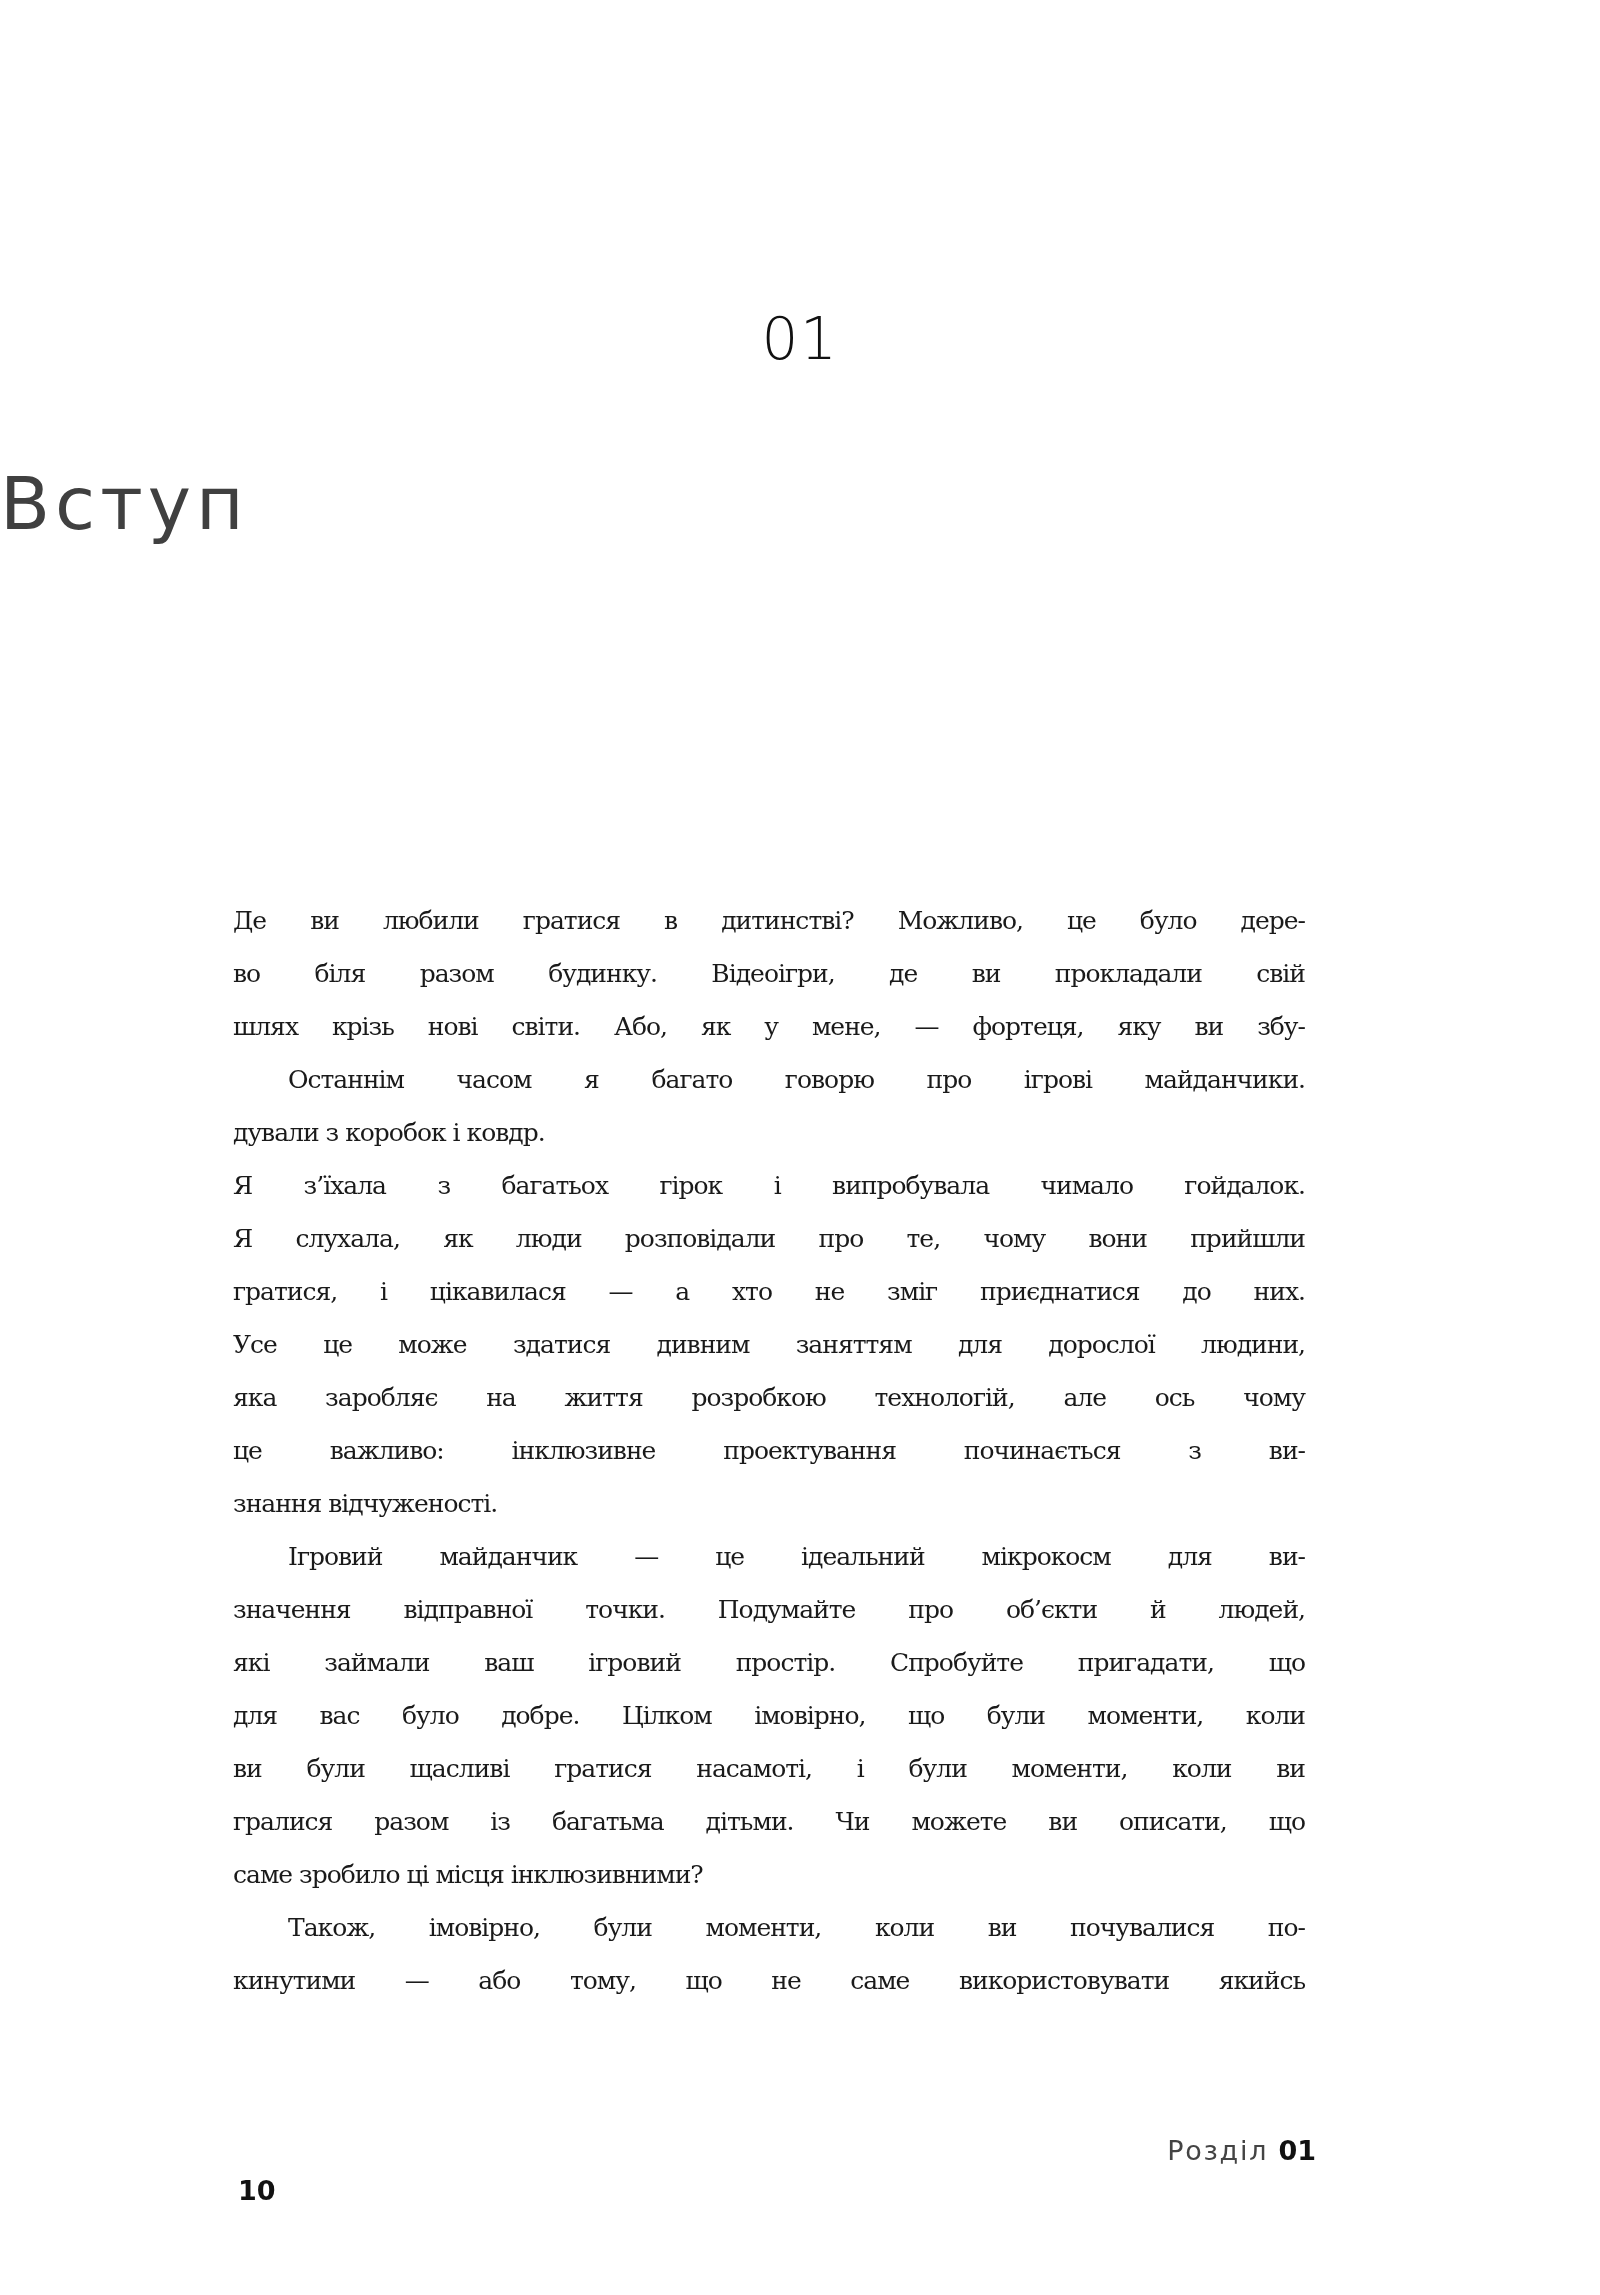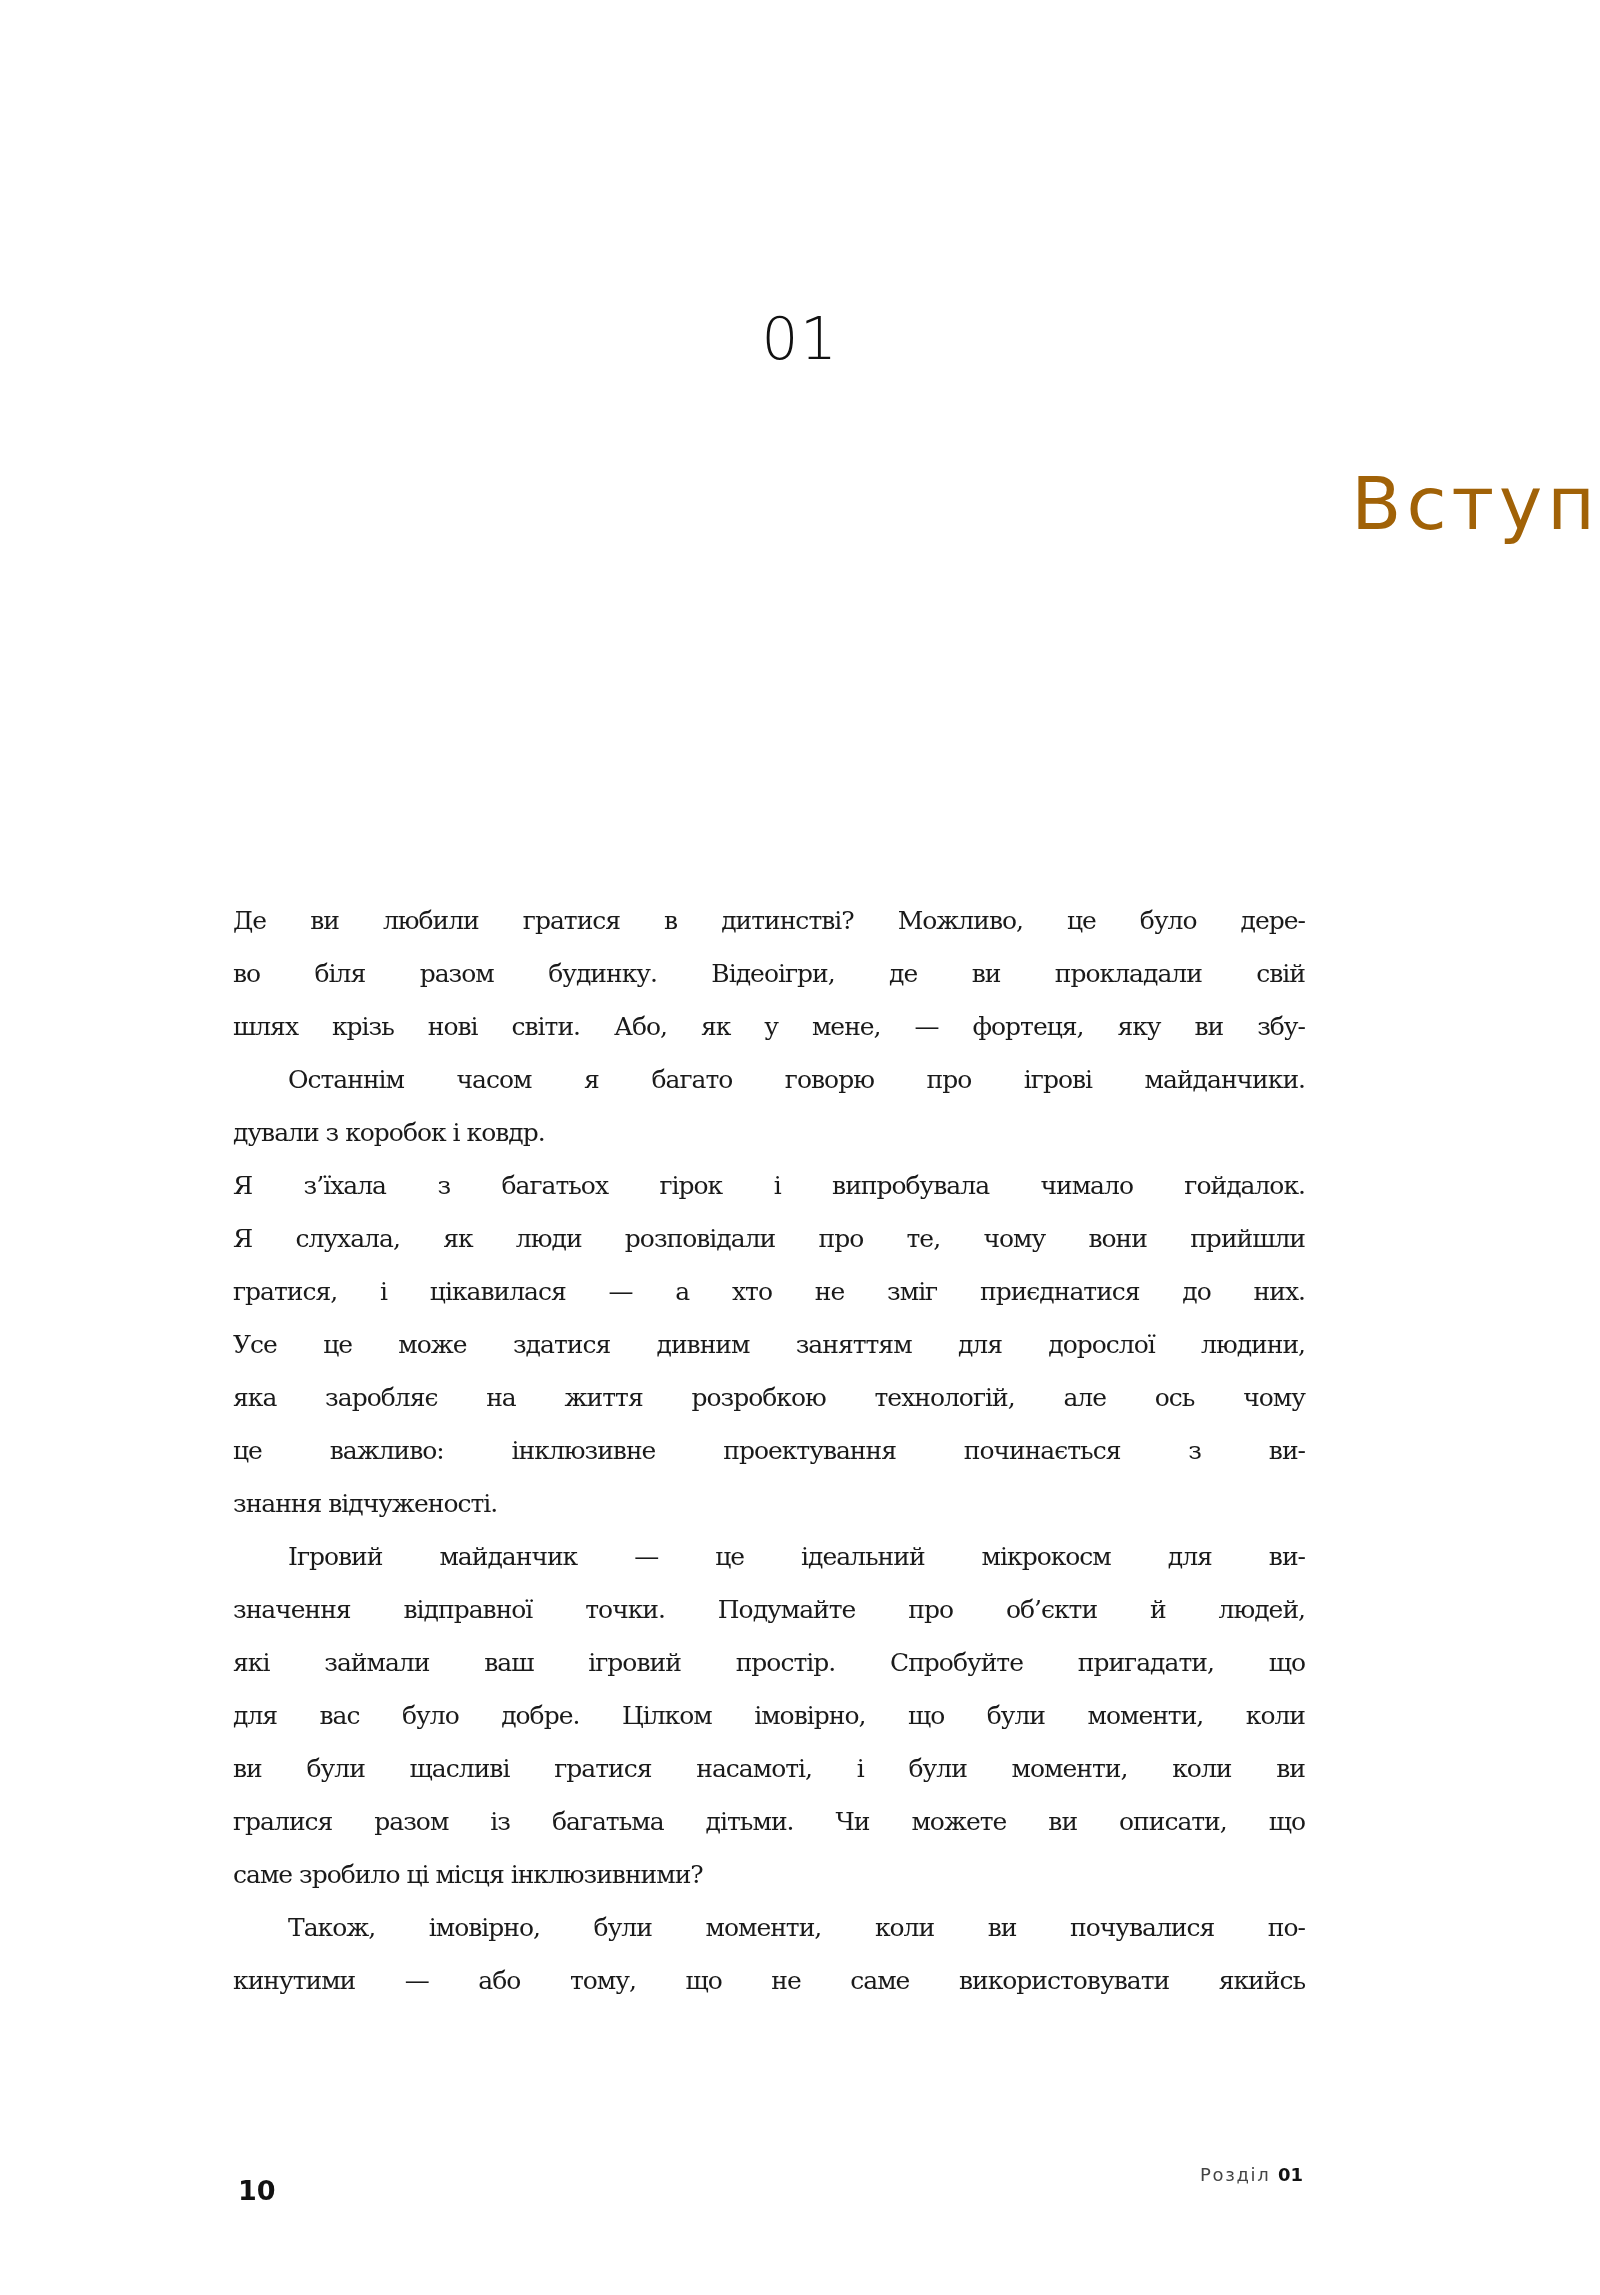--- a/index.html
+++ b/index.html
@@ -4,23 +4,23 @@
 <style>
   html, body { margin: 0; padding: 0; background: #ffffff; }
   body { width: 1600px; height: 2295px; position: relative; overflow: hidden; }
   .page { position: absolute; left: 0; top: 0; width: 1600px; height: 2295px; background: #fff; }
   .chapter-num {
     position: absolute; left: 0; width: 1600px; top: 302px; text-align: center;
     font-family: "DejaVu Sans", sans-serif; font-size: 58px; font-weight: 300;
     color: #111; letter-spacing: 1.7px; line-height: 75px;
   }
   .chapter-title {
-    position: absolute; left: 0; width: 1600px; top: 458px; text-align: right;
+    position: absolute; left: 0; width: 1600px; top: 458px; text-align: left;
     font-family: "DejaVu Sans", sans-serif; font-size: 73px; font-weight: normal;
-    color: #a16207; letter-spacing: 5px; line-height: 92px;
+    color: #404040; letter-spacing: 5px; line-height: 92px;
   }
   .chapter-subtitle {
     position: absolute; left: 0; width: 1600px; top: 581px; text-align: center;
     font-family: "DejaVu Sans", sans-serif; font-size: 27.5px; color: #555;
     line-height: 38px; letter-spacing: -0.4px;
   }
   .body-text {
     position: absolute; left: 233px; top: 894px; width: 1072px;
     font-family: "DejaVu Serif", serif; font-size: 25px; line-height: 53px;
     color: #1a1a1a; letter-spacing: -1px;
@@ -28,24 +28,23 @@
   .body-text .line { display: block; white-space: nowrap; text-align: justify; text-align-last: justify; height: 53px; }
   .body-text .line.last { text-align-last: left; }
   .body-text .line.indent { padding-left: 55px; }
   .footer-left {
     position: absolute; left: 238px; top: 2132px;
     font-family: "DejaVu Sans", sans-serif; font-size: 27px; font-weight: bold; color: #111;
     line-height: 37px;
     margin-top: 40px;
   }
   .footer-right {
-    position: absolute; right: 297px; top: 2132px;
-    font-family: "DejaVu Sans", sans-serif; font-size: 18px; color: #444; letter-spacing: 1.7px;
+    position: absolute; right: 284px; top: 2132px;
+    font-family: "DejaVu Sans", sans-serif; font-size: 27px; color: #444; letter-spacing: 1.7px;
     line-height: 37px;
-    margin-top: 24px;
   }
   .footer-right .num { font-weight: bold; color: #111; letter-spacing: 0; }
 </style>
 </head>
 <body>
 
 <div class="page">
   <div class="chapter-num">01</div>
   <div class="chapter-title">Вступ</div>
 

